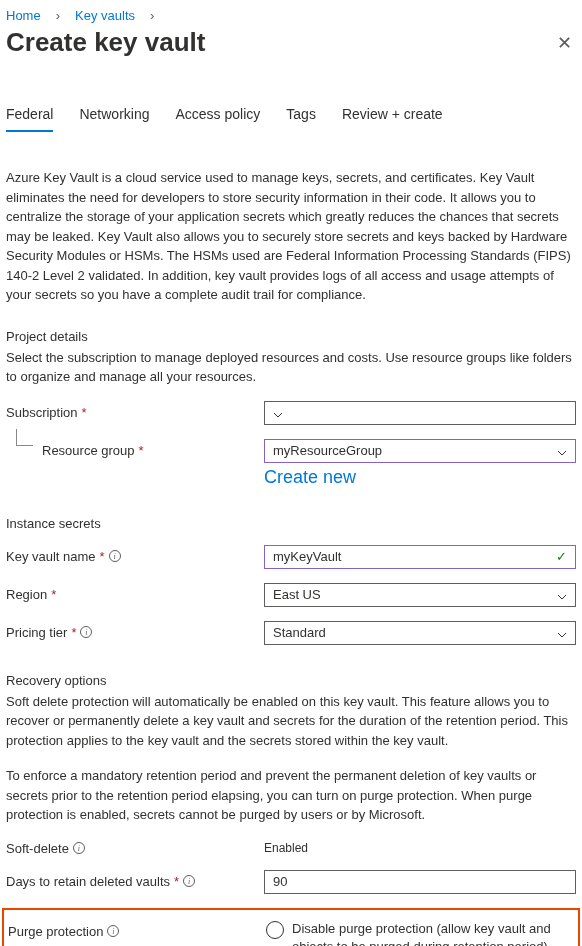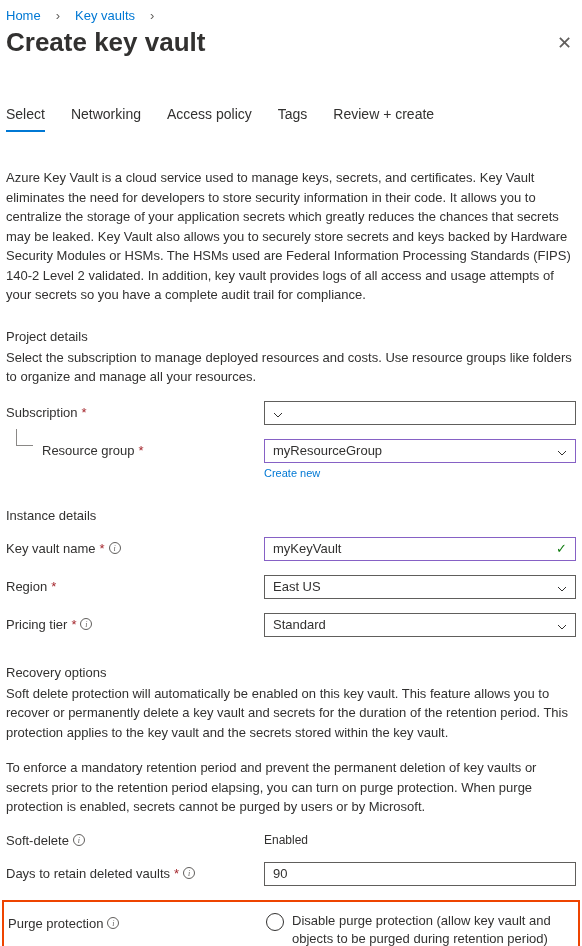--- a/index.html
+++ b/index.html
@@ -22,21 +22,21 @@
 .form-label.indent::before{content:"";position:absolute;left:10px;top:-10px;width:16px;height:16px;border-left:1px solid #8a8886;border-bottom:1px solid #8a8886}
 .req{color:#a4262c}
 .info-icon{width:12px;height:12px;border:1px solid #605e5c;border-radius:50%;display:inline-flex;align-items:center;justify-content:center;font-size:8px;color:#605e5c;font-style:italic;font-family:Georgia,serif}
 .form-control{flex:1}
 .select,.input{width:100%;height:24px;border:1px solid #605e5c;padding:0 8px;font-size:13px;background:#fff;display:flex;align-items:center;justify-content:space-between}
 .select{cursor:pointer}
 .input.highlight,.select.highlight{border-color:#8661c5}
 .chevron{width:10px;height:10px}
 .chevron svg{width:10px;height:10px}
 .check-icon{color:#107c10}
-.link-small{font-size:11px;color:#0078d4;cursor:pointer;display:inline-block;margin-top:4px}
+.link-small{font-size:18px;color:#0078d4;cursor:pointer;display:inline-block;margin-top:4px}
 .static-value{font-size:12px;padding-top:4px}
 .radio-group{display:flex;flex-direction:column;gap:12px}
 .radio-item{display:flex;align-items:flex-start;gap:8px;cursor:pointer}
 .radio{width:18px;height:18px;border:1px solid #323130;border-radius:50%;flex-shrink:0;display:flex;align-items:center;justify-content:center;margin-top:1px}
 .radio-label{font-size:13px;line-height:1.4}
 .highlight-box{border:2px solid #ee4400;padding:10px 4px;margin-left:-4px;margin-right:-4px}
 .gap-lg{margin-top:28px}
 </style>
 </head>
 <body>
@@ -47,21 +47,21 @@
   <a>Key vaults</a>
   <span class="bc-sep">›</span>
 </div>
 
 <div class="header">
   <h1>Create key vault</h1>
   <span class="close">✕</span>
 </div>
 
 <div class="tabs">
-  <div class="tab active">Select</div>
+  <div class="tab active">Federal</div>
   <div class="tab">Networking</div>
   <div class="tab">Access policy</div>
   <div class="tab">Tags</div>
   <div class="tab">Review + create</div>
 </div>
 
 <p class="desc">Azure Key Vault is a cloud service used to manage keys, secrets, and certificates. Key Vault eliminates the need for developers to store security information in their code. It allows you to centralize the storage of your application secrets which greatly reduces the chances that secrets may be leaked. Key Vault also allows you to securely store secrets and keys backed by Hardware Security Modules or HSMs. The HSMs used are Federal Information Processing Standards (FIPS) 140-2 Level 2 validated. In addition, key vault provides logs of all access and usage attempts of your secrets so you have a complete audit trail for compliance.</p>
 
 <div class="section-title">Project details</div>
 <p class="section-desc">Select the subscription to manage deployed resources and costs. Use resource groups like folders to organize and manage all your resources.</p>
@@ -89,21 +89,21 @@
     <div class="select highlight">
       <span>myResourceGroup</span>
       <span class="chevron"><svg viewBox="0 0 10 10">
             <path d="M1 3 L5 7 L9 3" stroke="#323130" stroke-width="1" fill="none"></path>
           </svg></span>
     </div>
     <span class="link-small">Create new</span>
   </div>
 </div>
 
-<div class="section-title gap-lg">Instance details</div>
+<div class="section-title gap-lg">Instance secrets</div>
 
 <div class="form-row">
   <div class="form-label">
     <span>Key vault name</span>
       <span class="req">*</span>
     <span class="info-icon">i</span>
   </div>
   <div class="form-control">
     <div class="input highlight">
       <span>myKeyVault</span>

